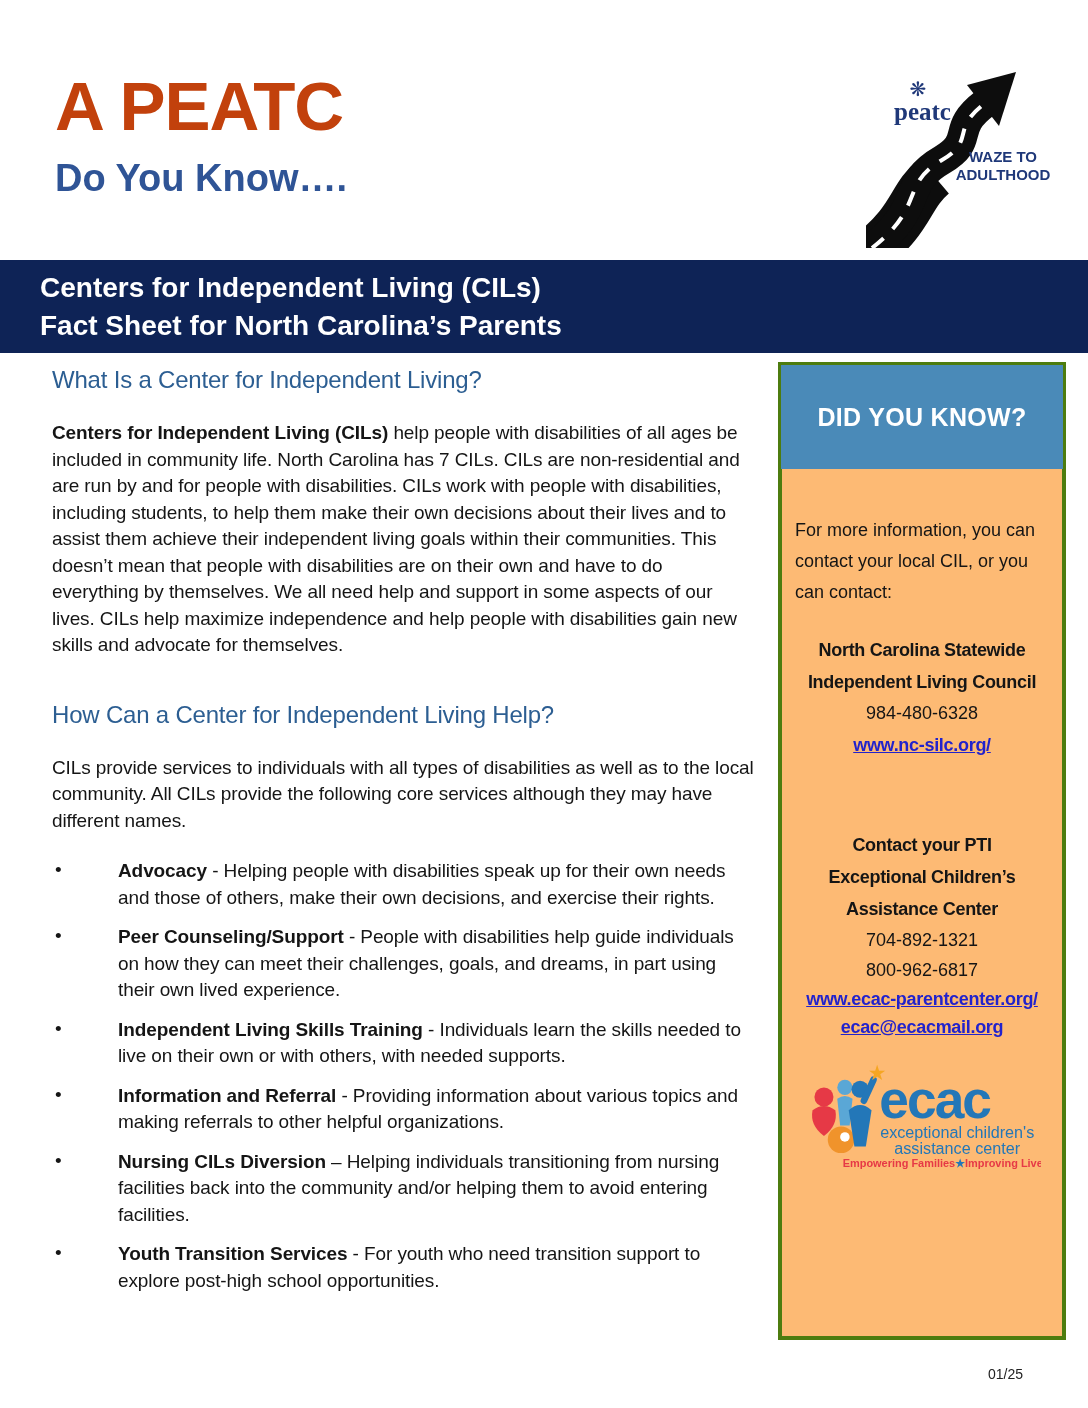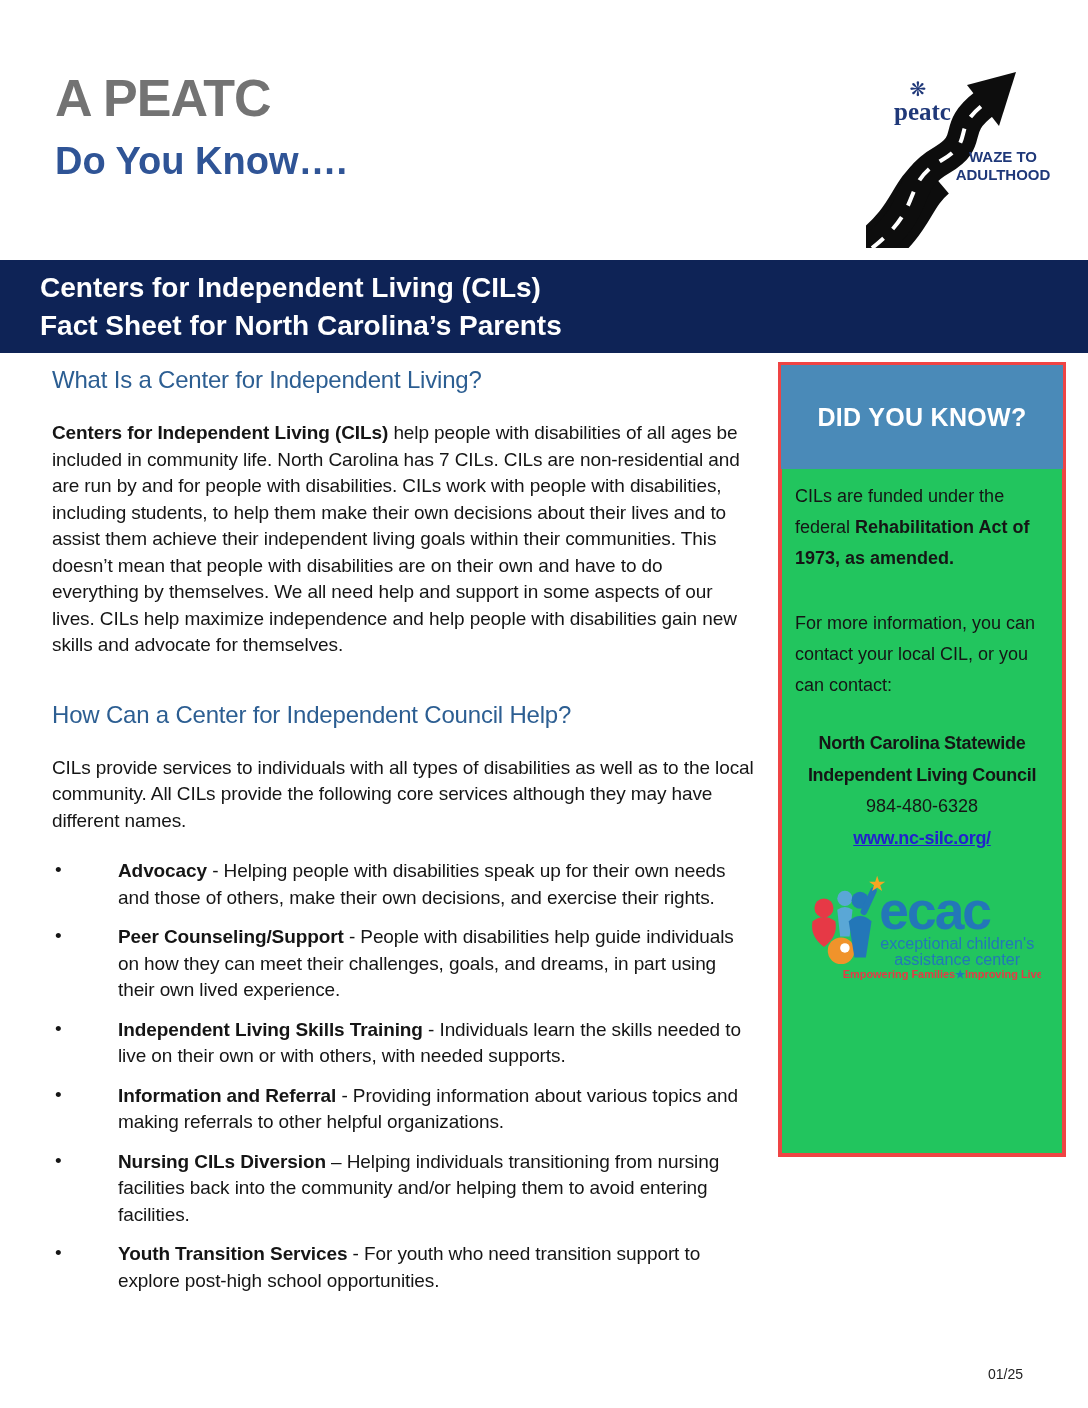--- a/index.html
+++ b/index.html
@@ -8,22 +8,22 @@
     width:1088px; height:1408px;
     position:relative;
     font-family:"Liberation Sans", sans-serif;
     color:#151515;
     overflow:hidden;
   }
 
   
   .title-block { position:absolute; left:55px; top:72px; }
   .main-title {
-    font-size:52px; font-weight:bold; line-height:1;
-    color:#737373; letter-spacing:-1px;
+    font-size:69px; font-weight:bold; line-height:1;
+    color:#c2410c; letter-spacing:-1px;
   }
   .subtitle {
     font-size:38px; font-weight:bold; margin-top:16px;
     color:#2f5496;
   }
   .waze-logo { position:absolute; left:866px; top:56px; width:190px; height:192px; }
   .waze-logo svg { width:100%; height:100%; }
 
   
   .banner {
@@ -47,22 +47,22 @@
   .bullets { list-style:none; margin-top:20px; }
   .bullets li {
     position:relative; padding-left:66px;
     font-size:19px; line-height:26.5px; letter-spacing:-0.1px;
     margin-bottom:13px;
   }
   .bullets .bullet-glyph { position:absolute; left:3px; top:-1px; }
 
   
   .sidebar {
-    position:absolute; left:778px; top:362px; width:288px; height:795px;
-    background:#22c55e; border:4px solid #ef4444;
+    position:absolute; left:778px; top:362px; width:288px; height:978px;
+    background:#fdba74; border:4px solid #4d7c0f;
   }
   .sidebar-header {
     background:#4a8ab8; height:104px; margin:-1px; 
     display:flex; align-items:center; justify-content:center;
     color:#ffffff; font-weight:bold; font-size:25px; letter-spacing:0.3px;
   }
   .sidebar-body { padding:13px 13px 0 13px; font-size:18px; line-height:31px; }
   .more-info { margin-top:34px; }
   .org { text-align:center; }
   .org1 { margin-top:26px; }
@@ -111,48 +111,58 @@
 
   <div class="banner">
     <div>Centers for Independent Living (CILs)</div>
     <div>Fact Sheet for North Carolina’s Parents</div>
   </div>
 
   <main class="main-col">
     <h3 class="section-heading">What Is a Center for Independent Living?</h3>
     <p class="body-text"><strong>Centers for Independent Living (CILs)</strong><span> help people with disabilities of all ages be included in community life.  North Carolina has 7 CILs. CILs are non-residential and are run by and for people with disabilities.  CILs work with people with disabilities, including students, to help them make their own decisions about their lives and to assist them achieve their independent living goals within their communities. This doesn’t mean that people with disabilities are on their own and have to do everything by themselves. We all need help and support in some aspects of our lives. CILs help maximize independence and help people with disabilities gain new skills and advocate for themselves.</span></p>
 
-    <h3 class="section-heading second">How Can a Center for Independent Council Help?</h3>
+    <h3 class="section-heading second">How Can a Center for Independent Living Help?</h3>
     <p class="body-text">CILs provide services to individuals with all types of disabilities as well as to the local community. All CILs provide the following core services although they may have different names.</p>
 
     <ul class="bullets">
       <li><span class="bullet-glyph">•</span><strong>Advocacy</strong><span> - </span><span>Helping people with disabilities speak up for their own needs and those of others, make their own decisions, and exercise their rights.</span></li>
       <li><span class="bullet-glyph">•</span><strong>Peer Counseling/Support</strong><span> - </span><span>People with disabilities help guide individuals on how they can meet their challenges, goals, and dreams, in part using their own lived experience.</span></li>
       <li><span class="bullet-glyph">•</span><strong>Independent Living Skills Training</strong><span> - </span><span>Individuals learn the skills needed to live on their own or with others, with needed supports.</span></li>
       <li><span class="bullet-glyph">•</span><strong>Information and Referral</strong><span> - </span><span>Providing information about various topics and making referrals to other helpful organizations.</span></li>
       <li><span class="bullet-glyph">•</span><strong>Nursing CILs Diversion</strong><span> – </span><span>Helping individuals transitioning from nursing facilities back into the community and/or helping them to avoid entering facilities.</span></li>
       <li><span class="bullet-glyph">•</span><strong>Youth Transition Services</strong><span> - </span><span>For youth who need transition support to explore post-high school opportunities.</span></li>
     </ul>
   </main>
 
   <aside class="sidebar">
     <div class="sidebar-header">DID YOU KNOW?</div>
     <div class="sidebar-body">
-      <p class="note"><span>CILs are funded under the federal </span><strong>Rehabilitation Act of 1973, as amended.</strong></p>
       <p class="more-info">For more information, you can contact your local CIL, or you can contact:</p>
 
       <div class="org org1">
         <div class="org-name">
           <div>North Carolina Statewide</div>
           <div>Independent Living Council</div>
         </div>
         <div class="phone">984-480-6328</div>
         <a href="#" class="link">www.nc-silc.org/</a>
       </div>
 
+      <div class="org org2">
+        <div class="org-name">
+          <div>Contact your PTI</div>
+          <div>Exceptional Children’s</div>
+          <div>Assistance Center</div>
+        </div>
+        <div class="phone">704-892-1321</div>
+        <div class="phone">800-962-6817</div>
+        <a href="#" class="link">www.ecac-parentcenter.org/</a>
+        <a href="#" class="link">ecac@ecacmail.org</a>
+      </div>
 
       <div class="ecac-logo-wrap">
         <svg viewBox="0 0 250 118">
 
           <circle cx="22" cy="40" r="10" fill="#e63946"></circle>
           <path d="M 10,54 Q 22,45 34,54 Q 37,70 22,81 Q 7,70 10,54 Z" fill="#e63946"></path>
           <circle cx="40" cy="85" r="14" fill="#f0932b"></circle>
           <circle cx="44" cy="82" r="5" fill="#ffffff"></circle>
           <circle cx="44" cy="30" r="8" fill="#5aa7d6"></circle>
           <path d="M 36,42 Q 44,36 52,42 L 49,70 L 39,70 Z" fill="#5aa7d6"></path>

